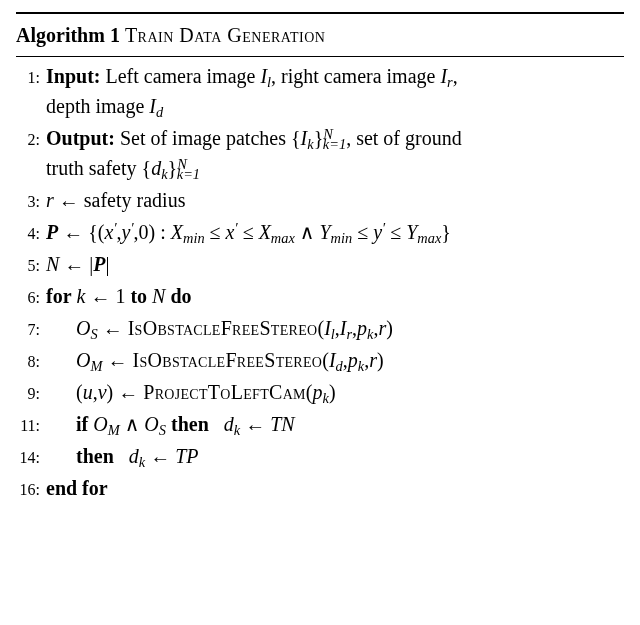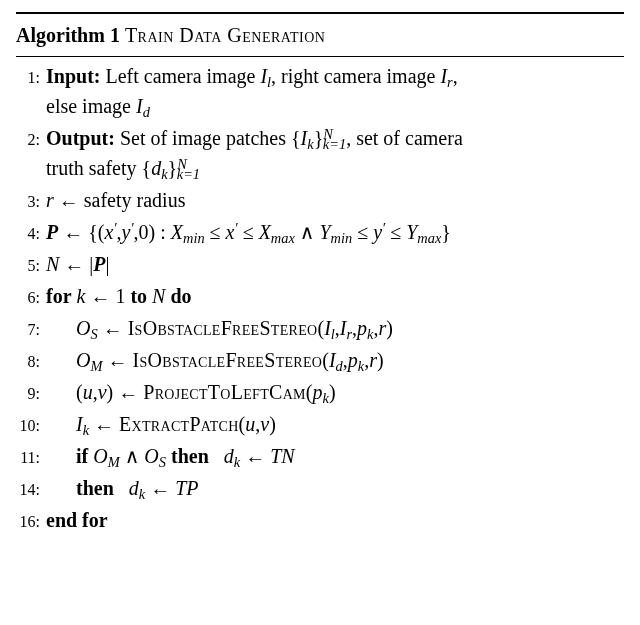--- a/index.html
+++ b/index.html
@@ -68,28 +68,28 @@
     <span> </span>
     <span class="smallcaps">Train Data Generation</span>
   </div>
 
   <div class="rule-mid"></div>
 
   <div class="line">
     <div class="num">1:</div>
     <div class="content">
       <b>Input:</b><span> Left camera image </span><em class="var">I</em><span class="sub">l</span><span>, right camera image </span><em class="var">I</em><span class="sub">r</span><span>,</span><br>
-      <span>else image </span><em class="var">I</em><span class="sub">d</span>
+      <span>depth image </span><em class="var">I</em><span class="sub">d</span>
     </div>
   </div>
 
   <div class="line">
     <div class="num">2:</div>
     <div class="content">
-      <b>Output:</b><span> Set of image patches </span>{<em class="var">I</em><span class="sub">k</span>}<span class="sup">N</span><span class="sub" style="margin-left:-10px">k=1</span><span>, set of camera</span><br>
+      <b>Output:</b><span> Set of image patches </span>{<em class="var">I</em><span class="sub">k</span>}<span class="sup">N</span><span class="sub" style="margin-left:-10px">k=1</span><span>, set of ground</span><br>
       <span>truth safety </span>{<em class="var">d</em><span class="sub">k</span>}<span class="sup">N</span><span class="sub" style="margin-left:-10px">k=1</span>
     </div>
   </div>
 
   <div class="line">
     <div class="num">3:</div>
     <div class="content">
       <em class="var">r</em><span> ← </span><span> safety radius</span>
     </div>
   </div>
@@ -129,26 +129,20 @@
     </div>
   </div>
 
   <div class="line">
     <div class="num">9:</div>
     <div class="content ind1">
       (<em class="var">u</em>,<em class="var">v</em>)<span> ← </span><span class="sc">ProjectToLeftCam</span>(<em class="var">p</em><span class="sub">k</span>)
     </div>
   </div>
 
-  <div class="line">
-    <div class="num">10:</div>
-    <div class="content ind1">
-      <em class="var">I</em><span class="sub">k</span><span> ← </span><span class="sc">ExtractPatch</span>(<em class="var">u</em>,<em class="var">v</em>)
-    </div>
-  </div>
 
   <div class="line">
     <div class="num">11:</div>
     <div class="content ind1">
       <b>if</b> <em class="var">O</em><span class="sub">M</span><span> ∧ </span><em class="var">O</em><span class="sub">S</span> <b>then</b>&nbsp;&nbsp;&nbsp;<em class="var">d</em><span class="sub">k</span><span> ← </span><em class="var">TN</em>
     </div>
   </div>
 
 
 

